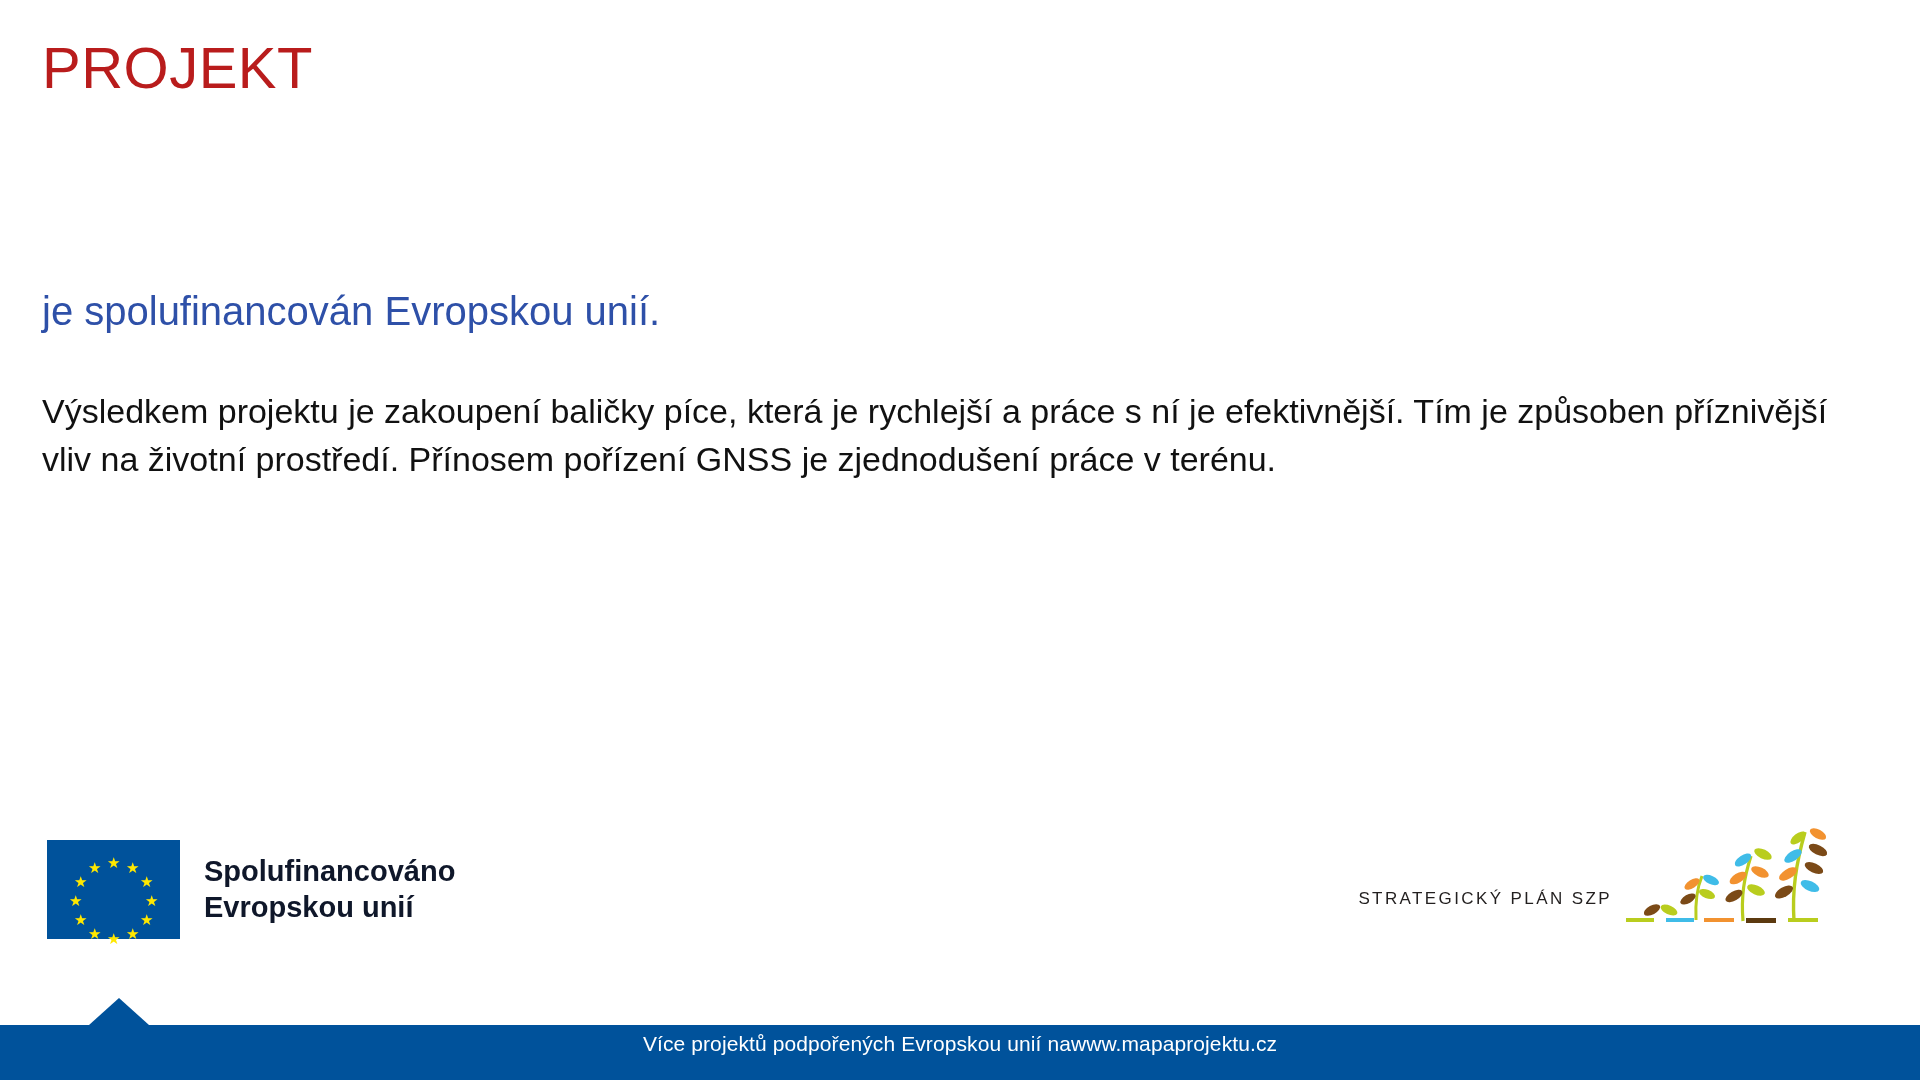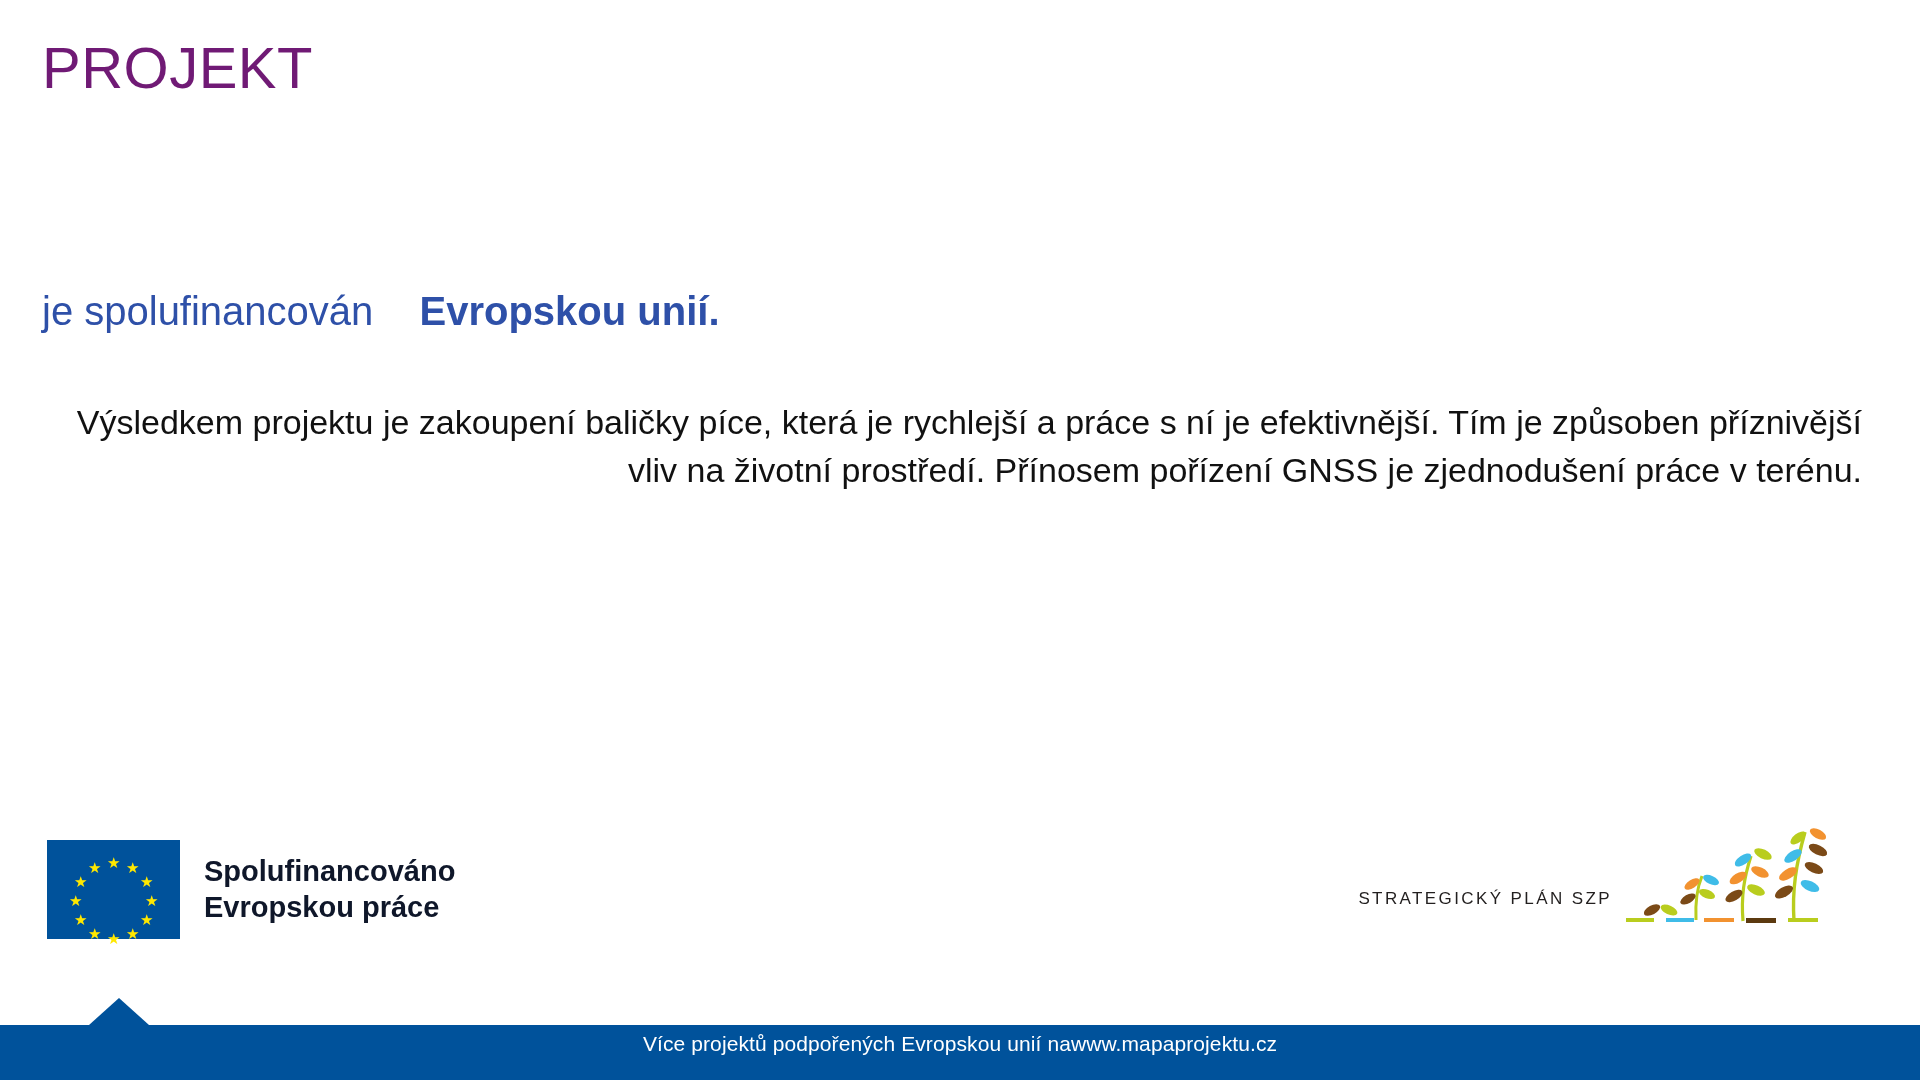--- a/index.html
+++ b/index.html
@@ -25,21 +25,21 @@
 
   
   .eyebrow {
     position: absolute;
     left: 42px;
     top: 38px;
     font-size: 58px;
     line-height: 1.05;
     letter-spacing: 0.5px;
     font-weight: 400;
-    color: #701a75;
+    color: #b91c1c;
     white-space: nowrap;
   }
 
   .title {
     position: absolute;
     left: 42px;
     top: 168px;
     font-size: 52px;
     line-height: 1.05;
     font-weight: 700;
@@ -52,34 +52,32 @@
     position: absolute;
     left: 42px;
     top: 288px;
     font-size: 40px;
     line-height: 1.15;
     font-weight: 400;
     color: #2e50a8;
     white-space: nowrap;
   }
   .subtitle .strong {
-    font-weight: 700;
-    margin-left: 35px;
+    font-weight: 400;
   }
 
   .bodytext {
     position: absolute;
     left: 42px;
-    top: 398px;
+    top: 387px;
     width: 1820px;
     font-size: 34px;
     line-height: 1.42;
     font-weight: 400;
     color: #111111;
-    text-align: right;
   }
 
   
   .eu-logo {
     position: absolute;
     left: 47px;
     top: 840px;
     display: flex;
     align-items: center;
     gap: 24px;
@@ -190,21 +188,21 @@
       <span class="star" style="left:79px; top:87px;">★</span>
       <span class="star" style="left:60px; top:92px;">★</span>
       <span class="star" style="left:41px; top:87px;">★</span>
       <span class="star" style="left:27px; top:73px;">★</span>
       <span class="star" style="left:22px; top:54px;">★</span>
       <span class="star" style="left:27px; top:35px;">★</span>
       <span class="star" style="left:41px; top:21px;">★</span>
     </div>
     <div class="eu-caption">
       <div>Spolufinancováno</div>
-      <div>Evropskou práce</div>
+      <div>Evropskou unií</div>
     </div>
   </div>
 
   <div class="szp-logo">
     <div class="szp-caption">STRATEGICKÝ PLÁN SZP</div>
     <svg class="szp-art" viewBox="0 0 230 115" xmlns="http://www.w3.org/2000/svg">
 
       <g stroke-linecap="butt">
         <rect x="0" y="98" width="28" height="4" fill="#b9cd1e"></rect>
         <rect x="40" y="98" width="28" height="4" fill="#3fbce8"></rect>

